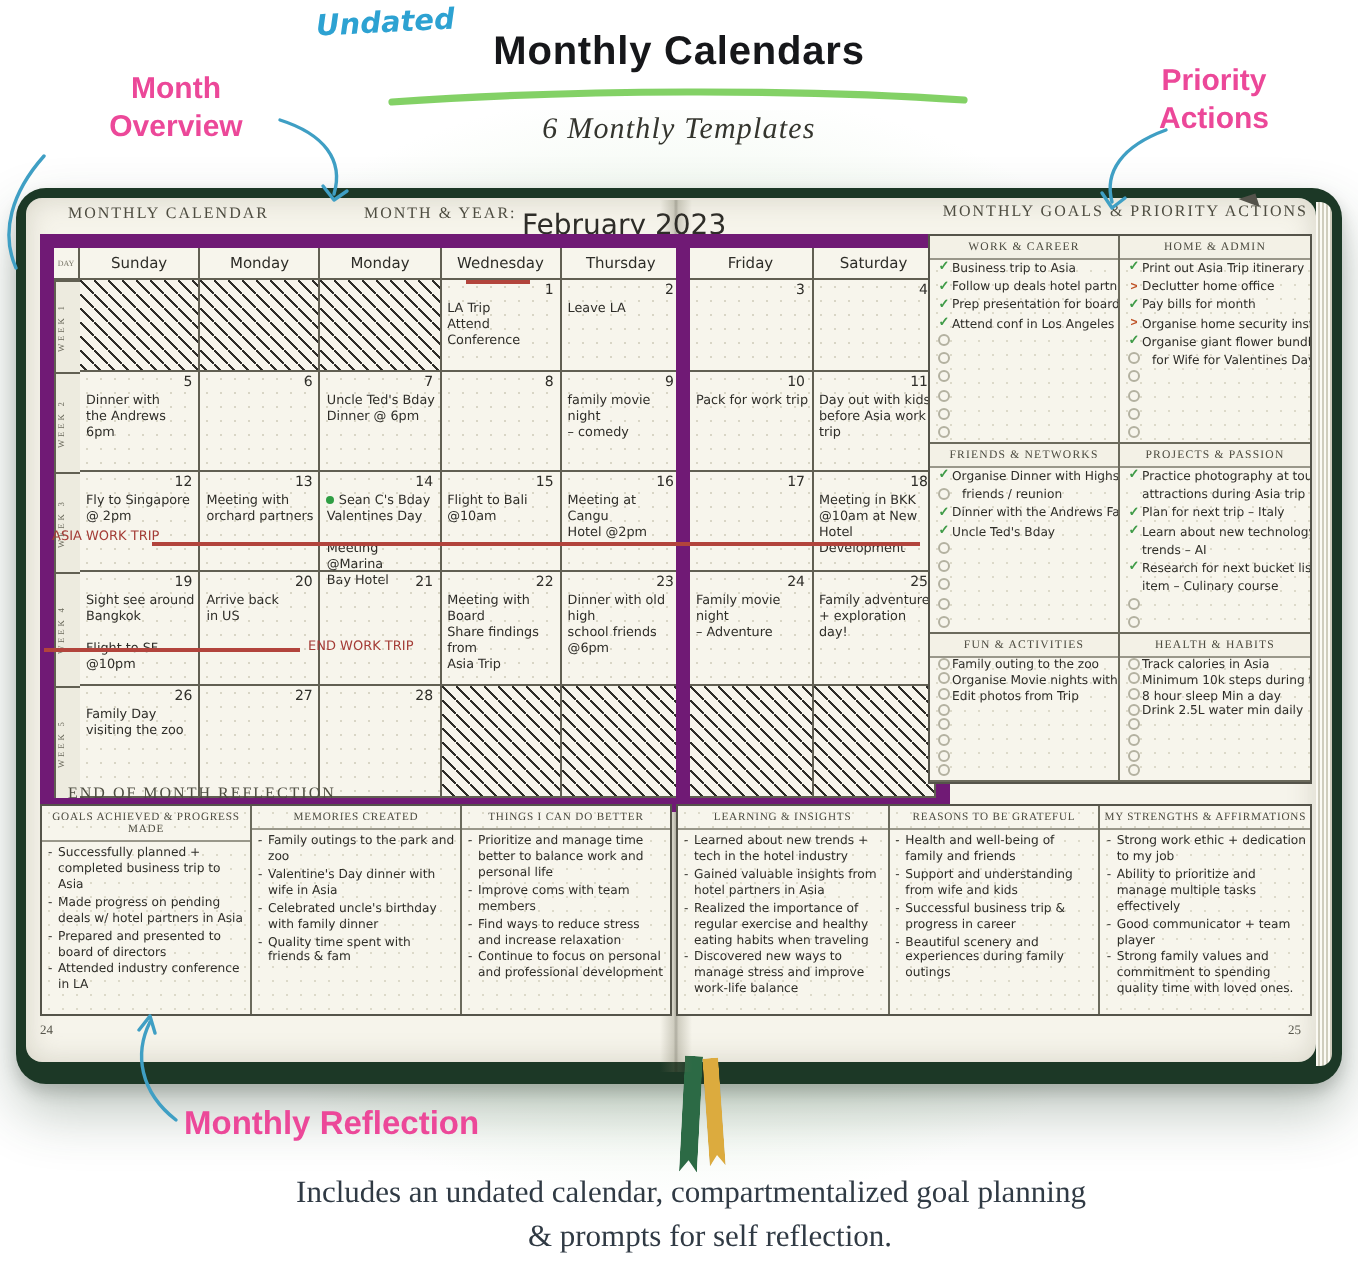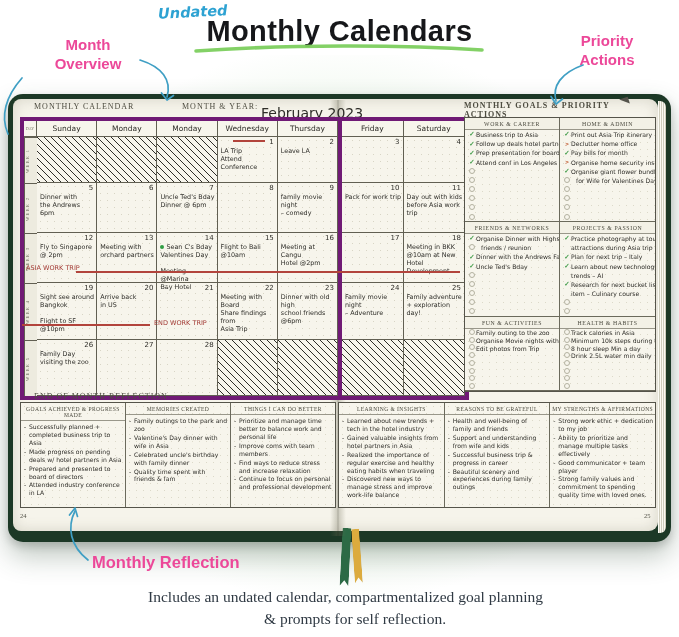--- a/index.html
+++ b/index.html
@@ -7,21 +7,21 @@
           font-family:"Liberation Sans",sans-serif;}
   .abs{position:absolute;}
 
   
   .glow{left:10px;top:55px;width:660px;height:560px;z-index:0;
     background:radial-gradient(ellipse at 50% 48%, rgba(167,214,160,0.55) 0%, rgba(190,225,185,0.35) 40%, rgba(190,225,185,0) 68%);}
 
   
   .undated{left:158px;top:4px;font-size:14.5px;font-style:italic;font-weight:bold;
     color:#2da2d2;transform:rotate(-3deg);z-index:3;font-family:"DejaVu Sans",sans-serif;}
-  .main-title{left:0;right:0;top:15px;text-align:center;font-size:29px;font-weight:700;
+  .main-title{left:0;right:0;top:15px;text-align:center;font-size:20px;font-weight:700;
     color:#16171a;letter-spacing:.4px;z-index:3;}
   .subtitle{left:0;right:0;top:57px;text-align:center;font-size:15px;font-style:italic;
     font-family:"Liberation Serif",serif;color:#34352e;letter-spacing:.6px;z-index:3;}
   .callout{font-size:15px;font-weight:700;color:#ec4899;text-align:center;line-height:1.25;
     white-space:pre-line;z-index:3;}
   .co-month{left:28px;top:36px;width:120px;}
   .co-priority{left:551px;top:32px;width:112px;}
   .co-reflect{left:92px;top:552px;width:200px;text-align:left;font-size:16.5px;}
 
   
@@ -34,41 +34,41 @@
   .spine{left:330px;top:100px;width:16px;height:436px;z-index:2;
     background:linear-gradient(to right,rgba(110,108,85,0) 0%,rgba(110,108,85,.28) 42%,rgba(70,68,50,.40) 50%,rgba(110,108,85,.28) 58%,rgba(110,108,85,0) 100%);}
 
   
   .plabel{font-family:"Liberation Serif",serif;color:#4d4c40;letter-spacing:1px;font-size:8px;z-index:3;}
   .hw{font-family:"DejaVu Sans",sans-serif;color:#2e2d28;z-index:3;}
   .red{color:#a33b35;}
   .redline{background:#b2443c;height:1.6px;z-index:3;}
 
   
-  .grid{display:grid;z-index:3;border:4px solid #701a75;background:#f7f5ec;}
+  .grid{display:grid;z-index:3;border:7px solid #701a75;background:#f7f5ec;}
   #left-grid{left:20px;top:117px;width:314px;height:275px;
     grid-template-columns:13px repeat(5,1fr);grid-template-rows:16px 46px 50px 50px 57px 56px;}
   #right-grid{left:338px;top:117px;width:123px;height:275px;
     grid-template-columns:repeat(2,1fr);grid-template-rows:16px 46px 50px 50px 57px 56px;}
   .gcell{border-right:1px solid #615f52;border-bottom:1px solid #615f52;position:relative;
     background-image:radial-gradient(#d8d5c5 0.5px, transparent 0.6px);background-size:7px 7px;}
   .cal-head{font-family:"DejaVu Sans",sans-serif;font-size:7.5px;color:#2e2d28;text-align:center;
     line-height:15px;background-image:none;}
   .corner{font-family:"Liberation Serif",serif;font-size:4px;color:#777465;line-height:16px;}
   .weeklbl{font-family:"Liberation Serif",serif;font-size:4.4px;color:#6b6a5c;letter-spacing:1.4px;
     writing-mode:vertical-rl;transform:rotate(180deg);text-align:center;background:#edebdf;}
   .day-num{position:absolute;top:1px;right:3px;font-size:7px;font-family:"DejaVu Sans",sans-serif;color:#2e2d28;}
   .note{position:absolute;left:3px;top:9.5px;right:1px;font-size:6.4px;line-height:1.28;
     font-family:"DejaVu Sans",sans-serif;color:#2e2d28;white-space:pre-line;}
   .crossed{background-image:linear-gradient(to top right,transparent calc(50% - .7px),
     #2e2d28 calc(50% - .7px),#2e2d28 calc(50% + .7px),transparent calc(50% + .7px));}
   .gdot{display:inline-block;width:4px;height:4px;border-radius:50%;background:#2f9e44;margin-right:2px;}
 
   
-  #goals-title{left:464px;top:101px;width:190px;text-align:left;font-weight:bold;}
+  #goals-title{left:464px;top:101px;width:190px;text-align:right;}
   #goals-grid{left:464px;top:117px;width:190px;height:273px;display:grid;z-index:3;
     grid-template-columns:1fr 1fr;grid-template-rows:104px 95px 74px;border:1px solid #55544a;background:#f7f5ec;}
   .gsec{border-right:1px solid #6b6a5c;border-bottom:1px solid #6b6a5c;overflow:hidden;
     background-image:radial-gradient(#dcd9c9 0.5px, transparent 0.6px);background-size:7px 7px;}
   .gsec-title{font-family:"Liberation Serif",serif;font-size:5.8px;letter-spacing:.6px;color:#4b4a3f;
     text-align:center;height:11px;line-height:12px;border-bottom:1px solid #99978a;background:#f3f1e6;}
   .g-row{display:flex;align-items:center;padding-left:3px;}
   .row-a{height:9.2px;}.row-b{height:9.2px;}.row-c{height:7.7px;}
   .g-mark{width:8px;flex:0 0 8px;text-align:center;font-size:6.5px;line-height:1;}
   .mk-check{color:#3f9b47;font-weight:bold;}
@@ -113,20 +113,21 @@
 </style>
 </head>
 <body>
 
 <div id="canvas">
 
   <div class="abs glow"></div>
 
   <div class="abs undated">Undated</div>
   <div class="abs main-title">Monthly Calendars</div>
+  <div class="abs subtitle">6 Monthly Templates</div>
 
   <div class="abs callout co-month">Month
 Overview</div>
   <div class="abs callout co-priority">Priority
 Actions</div>
   <div class="abs callout co-reflect">Monthly Reflection</div>
 
   <div class="abs planner">
     <div class="pages"></div>
     <div class="page-edges"></div>

